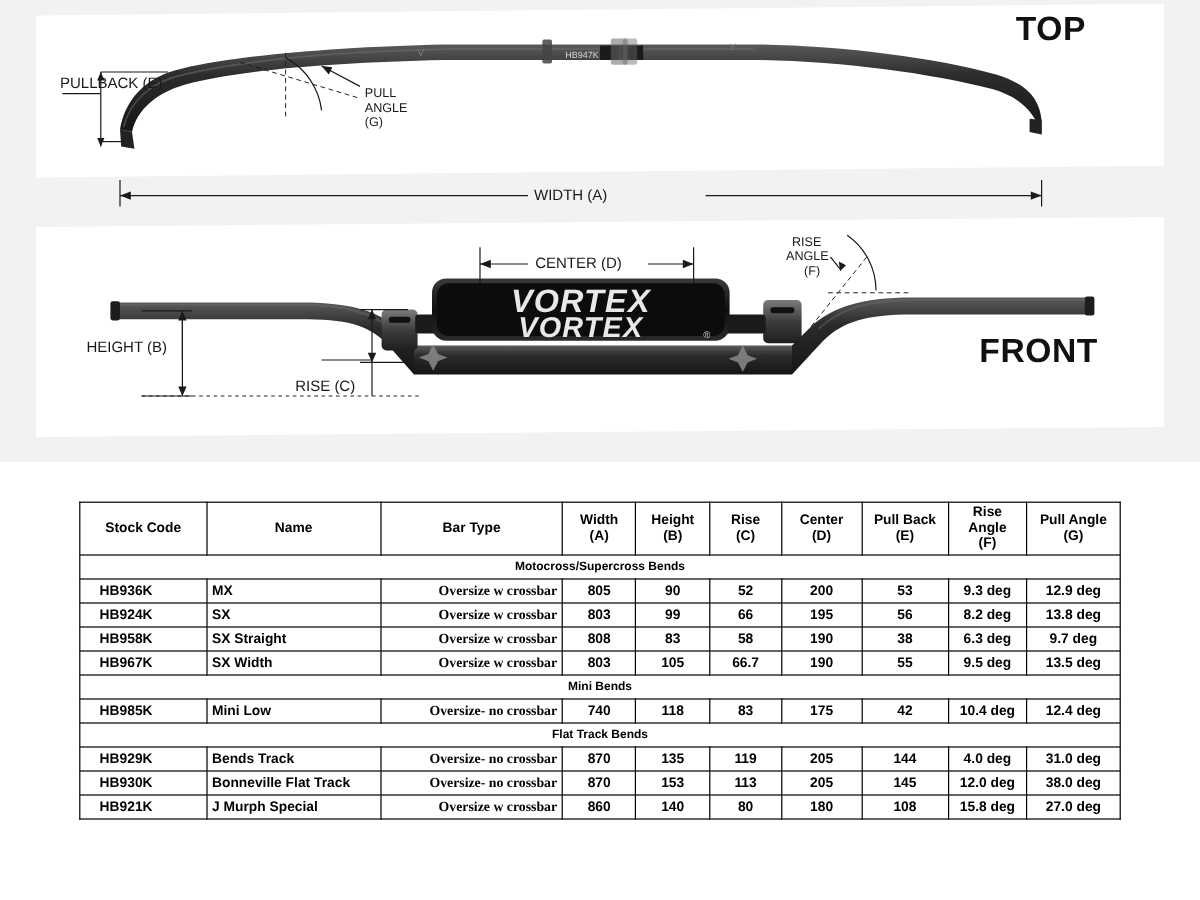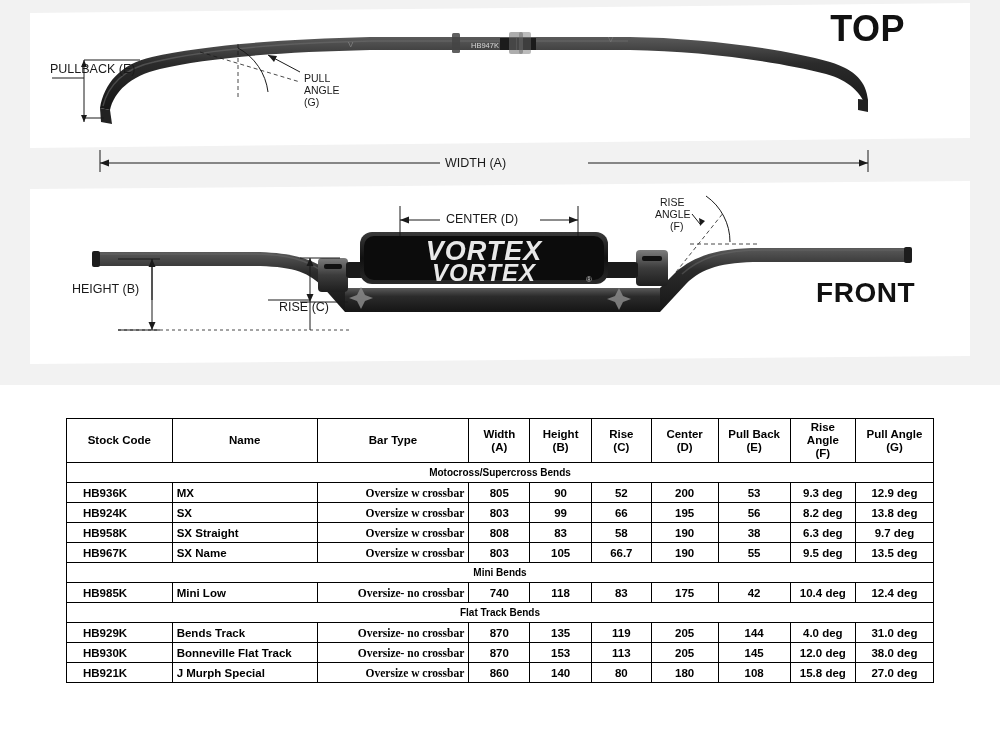--- a/index.html
+++ b/index.html
@@ -39,21 +39,21 @@
   }
   .viewlabel {
     position: absolute;
     font-family: "Liberation Sans", sans-serif;
     font-weight: bold;
     color: #111;
     letter-spacing: 0.5px;
   }
   #label-top {
     right: 95px; top: 8px;
-    font-size: 36px;
+    font-size: 28px;
   }
   #label-front {
     right: 85px; top: 277px;
     font-size: 28px;
   }
   .dimlabel {
     position: absolute;
     font-size: 12.5px;
     color: #1a1a1a;
     font-family: "Liberation Sans", sans-serif;
@@ -294,21 +294,21 @@
   <div class="dimlabel small" style="left:304px; top:72px;">PULL</div>
   <div class="dimlabel small" style="left:304px; top:84px;">ANGLE</div>
   <div class="dimlabel small" style="left:304px; top:96px;">(G)</div>
 
   <div class="dimlabel" style="left:445px; top:156px;">WIDTH (A)</div>
 
   <div class="dimlabel" style="left:446px; top:212px;">CENTER (D)</div>
 
   <div class="dimlabel" style="left:72px; top:282px;">HEIGHT (B)</div>
 
-  <div class="dimlabel" style="left:246px; top:300px;margin-left:33px;">RISE (C)</div>
+  <div class="dimlabel" style="left:246px; top:315px;">RISE (C)</div>
 
   <div class="dimlabel small" style="left:660px; top:196px;">RISE</div>
   <div class="dimlabel small" style="left:655px; top:208px;">ANGLE</div>
   <div class="dimlabel small" style="left:670px; top:220px;">(F)</div>
 </div>
 
 <div id="table-wrap">
   <table>
     <thead>
       <tr>
@@ -386,21 +386,21 @@
           <td class="num">808</td>
           <td class="num">83</td>
           <td class="num">58</td>
           <td class="num">190</td>
           <td class="num">38</td>
           <td class="num">6.3 deg</td>
           <td class="num">9.7 deg</td>
         </tr>
         <tr>
           <td class="code">HB967K</td>
-          <td class="name">SX Name</td>
+          <td class="name">SX Width</td>
           <td class="bartype">Oversize w crossbar</td>
           <td class="num">803</td>
           <td class="num">105</td>
           <td class="num">66.7</td>
           <td class="num">190</td>
           <td class="num">55</td>
           <td class="num">9.5 deg</td>
           <td class="num">13.5 deg</td>
         </tr>
         <tr class="section">

